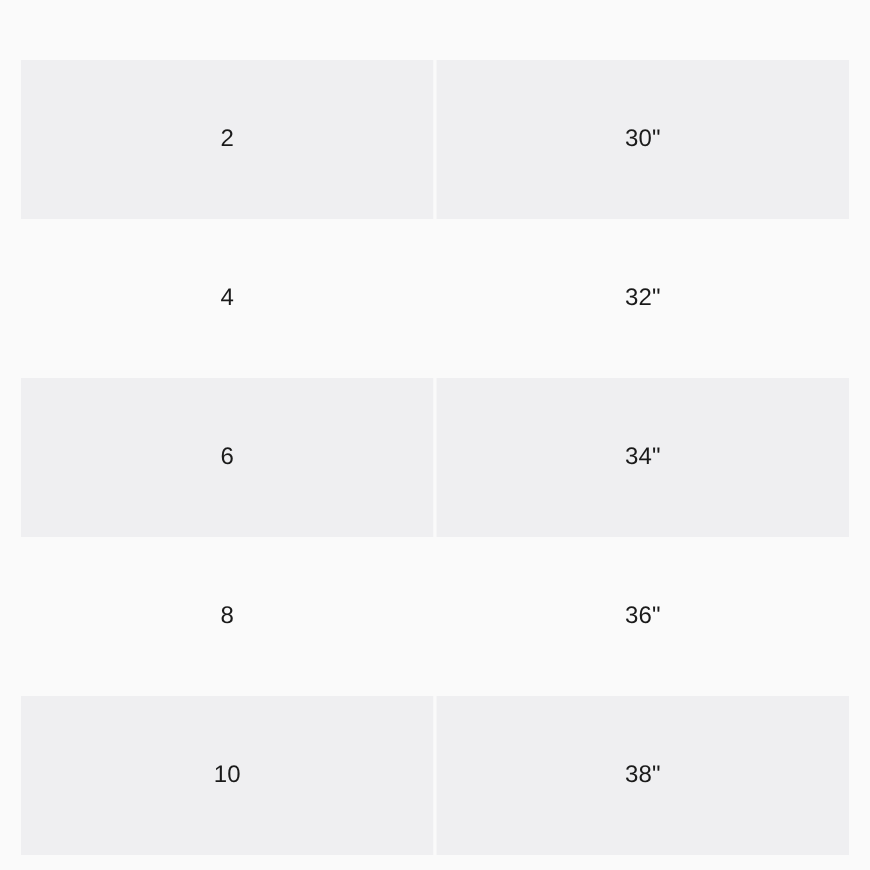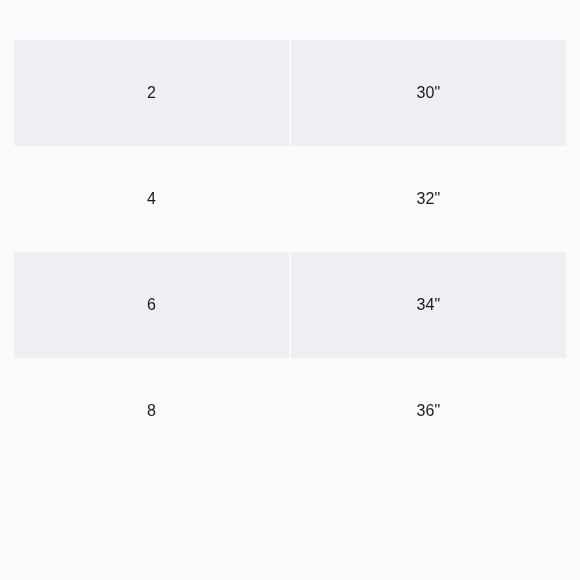--- a/index.html
+++ b/index.html
@@ -84,14 +84,19 @@
     <div class="col-gap"></div>
     <div class="cell col-size">34"</div>
   </div>
 
   <div class="row plain">
     <div class="cell col-qty">8</div>
     <div class="col-gap"></div>
     <div class="cell col-size">36"</div>
   </div>
 
+  <div class="row shaded">
+    <div class="cell col-qty">10</div>
+    <div class="col-gap"></div>
+    <div class="cell col-size">38"</div>
+  </div>
 
 </div>
 
 </body></html>

